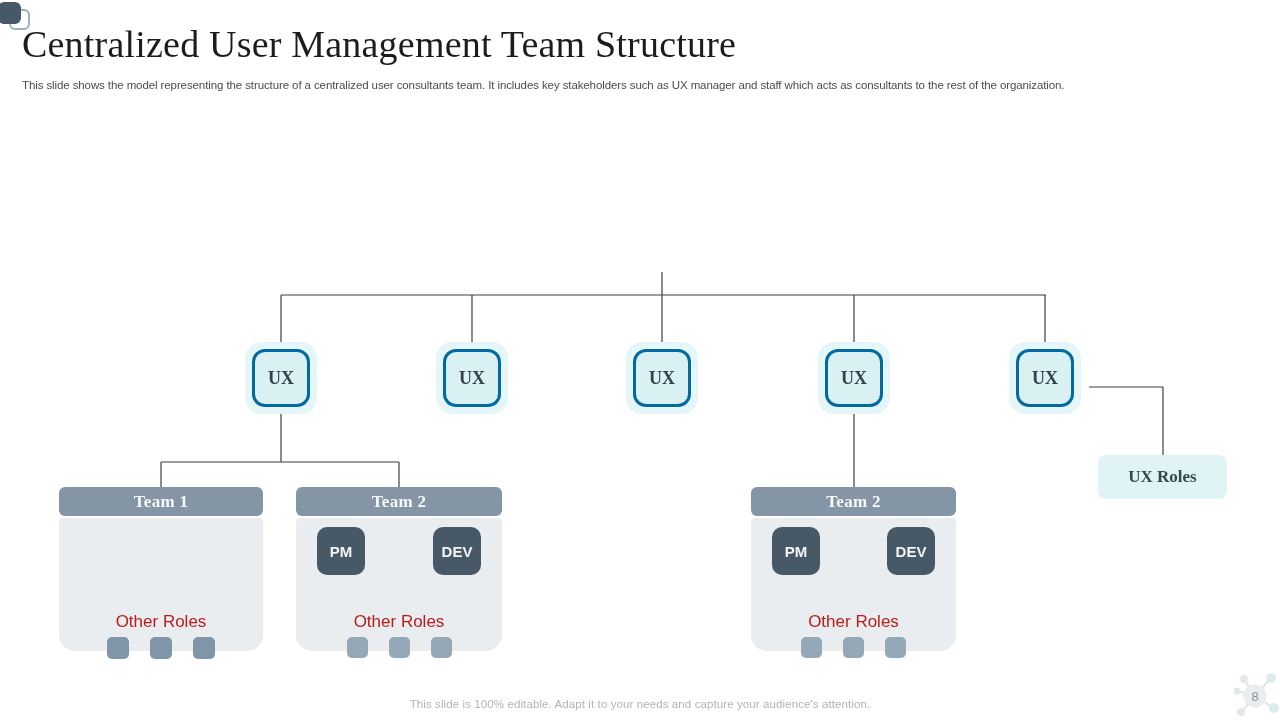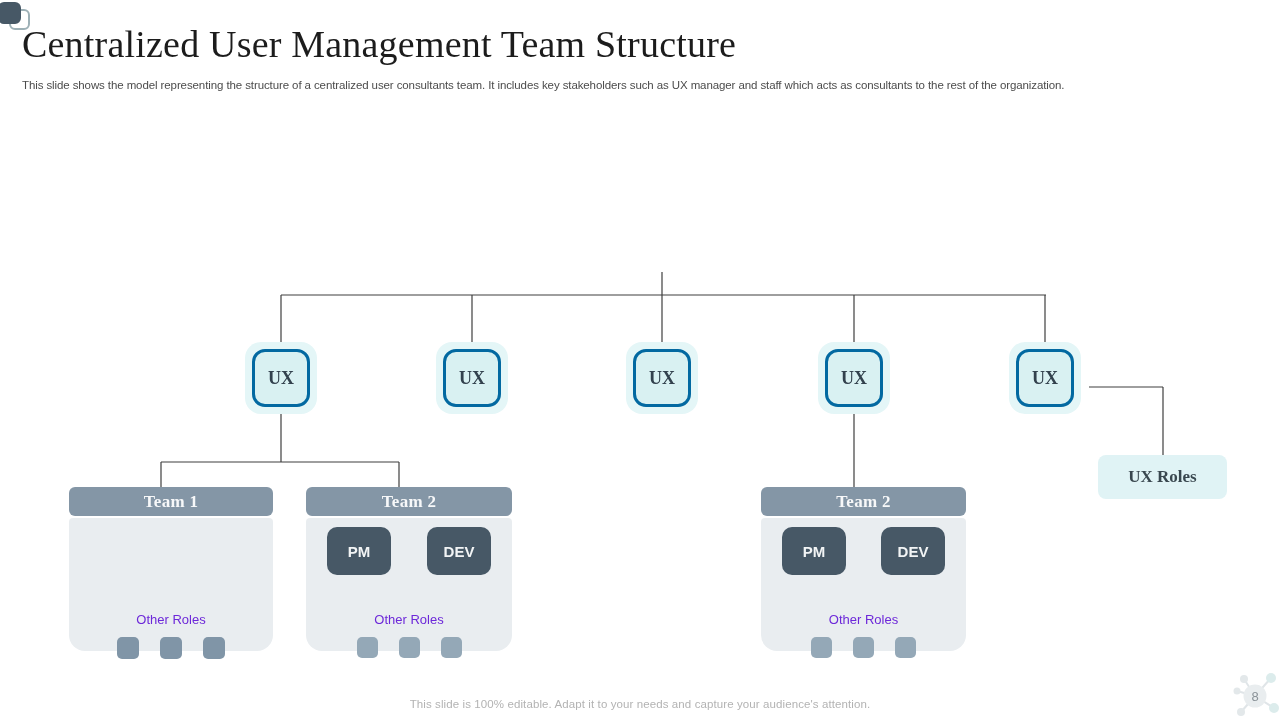--- a/index.html
+++ b/index.html
@@ -62,47 +62,47 @@
   }
   
   .staff-node {
     position: absolute; left: 1098px; top: 455px; width: 129px; height: 44px;
     background: #e0f3f5; border-radius: 8px;
     display: flex; align-items: center; justify-content: center;
     font-family: "Liberation Serif", serif; font-weight: 700;
     font-size: 17px; color: #39474f;
   }
   
-  .team-card { position: absolute; top: 487px; height: 164px; margin-left: 10px; }
+  .team-card { position: absolute; top: 487px; height: 164px; }
   .team-card .hdr {
     height: 29px; background: #8496a6; border-radius: 6px;
     display: flex; align-items: center; justify-content: center;
     font-family: "Liberation Serif", serif; font-weight: 700;
     font-size: 17px; color: #f7f8f9; letter-spacing: 0.3px;
   }
   .team-card .bdy {
     height: 133px; margin-top: 2px; background: #e9edf0;
     border-radius: 4px 4px 16px 16px; position: relative;
   }
   .roles-text {
     display: flex; justify-content: space-between; align-items: center;
     padding: 14px 6px 0 6px;
     font-size: 14px; font-weight: 700; color: #3d4854; line-height: 1.25;
   }
   .roles-text .role-a { width: 96px; text-align: left; }
   .roles-text .role-b { text-align: right; padding-top: 2px; }
   .roles-badges { display: flex; justify-content: space-between; padding: 9px 21px 0 21px; }
   .badge {
-    width: 64px; height: 48px; background: #475866; border-radius: 10px;
+    width: 48px; height: 48px; background: #475866; border-radius: 10px;
     display: flex; align-items: center; justify-content: center;
     font-size: 15px; font-weight: 700; color: #f2f4f5;
   }
   .other-roles {
     position: absolute; left: 0; right: 0; top: 94px; text-align: center;
-    font-size: 13px; color: #6d28d9;
+    font-size: 17px; color: #b91c1c;
   }
   .squares {
     position: absolute; left: 0; right: 0; top: 119px;
     display: flex; justify-content: center; gap: 21px;
   }
   .sq { width: 22px; height: 22px; border-radius: 5px; background: #8095a7; }
   .sq.light { background: #94a8b7; width: 21px; height: 21px; }
   
   .footer {
     position: absolute; left: 0; right: 0; top: 698px; text-align: center;

